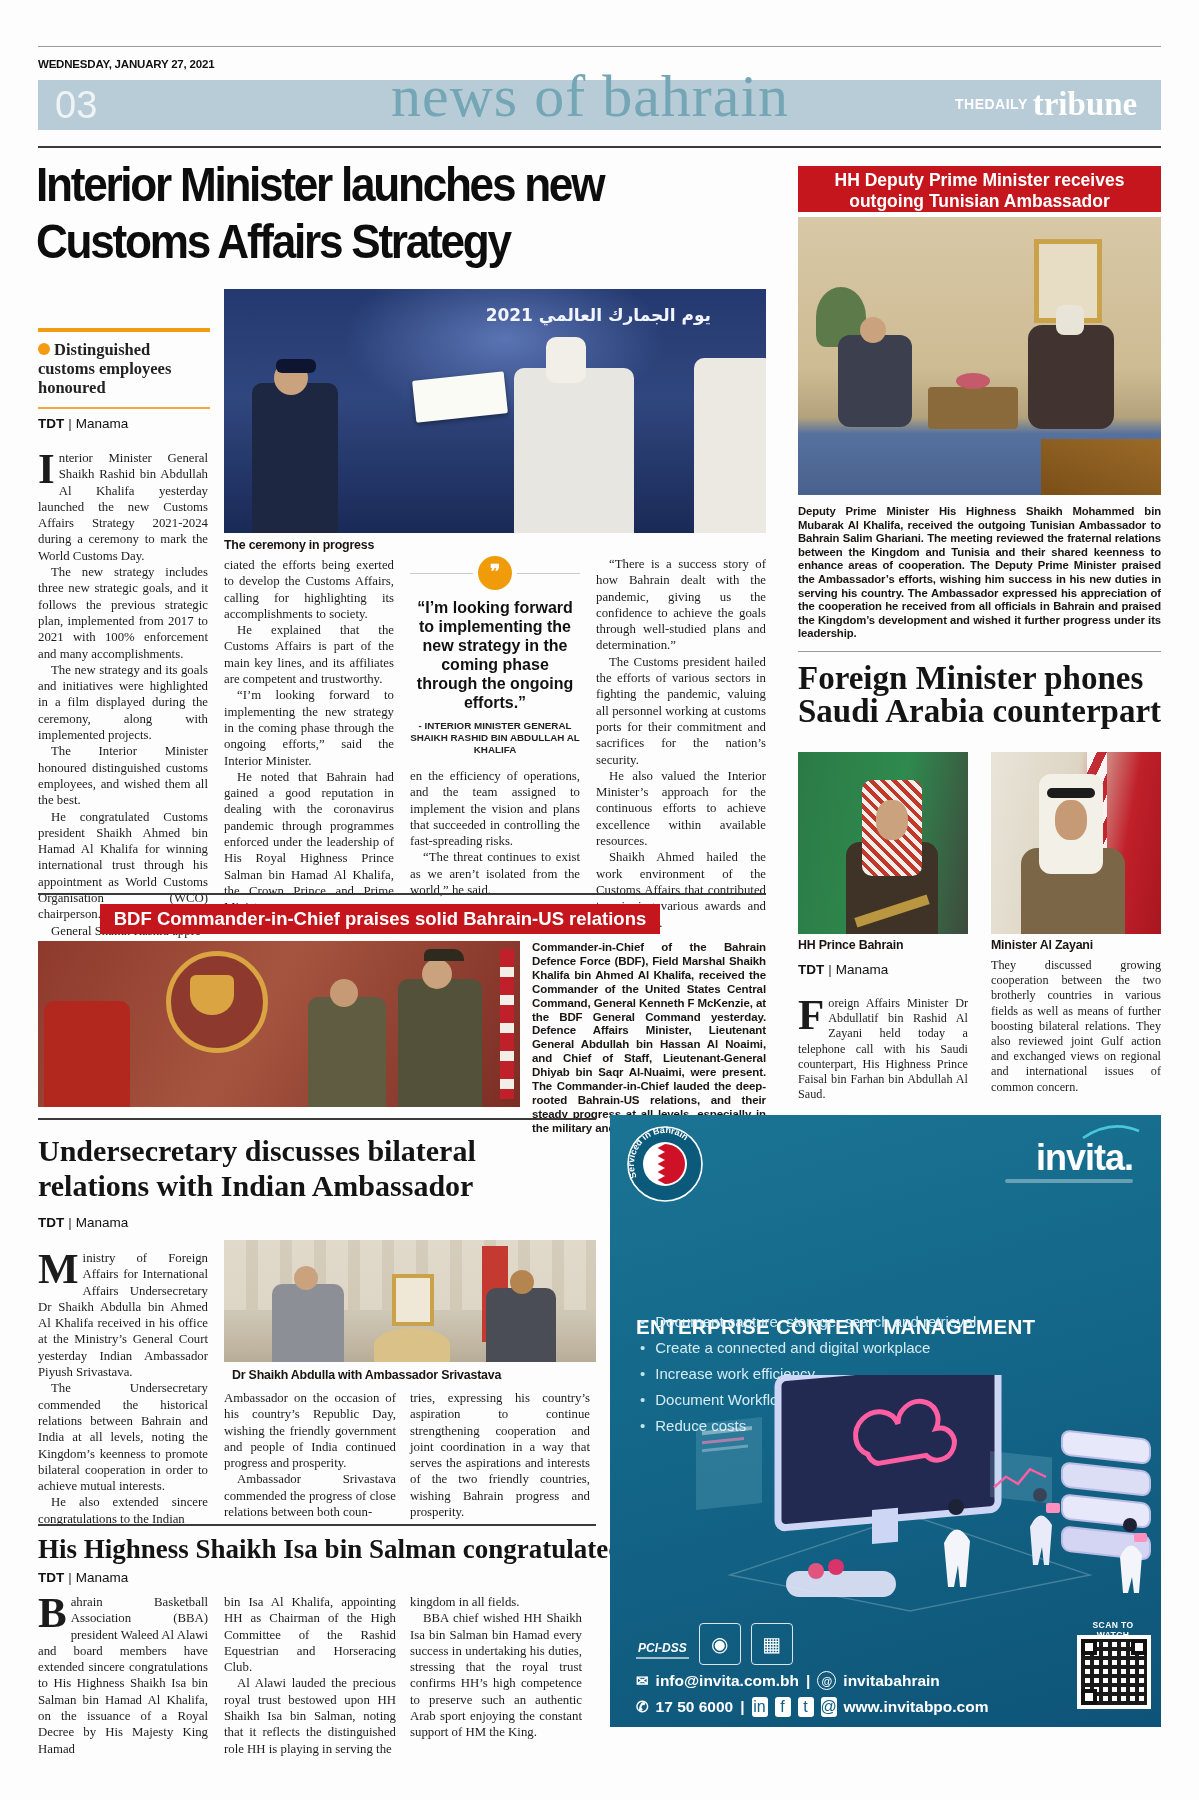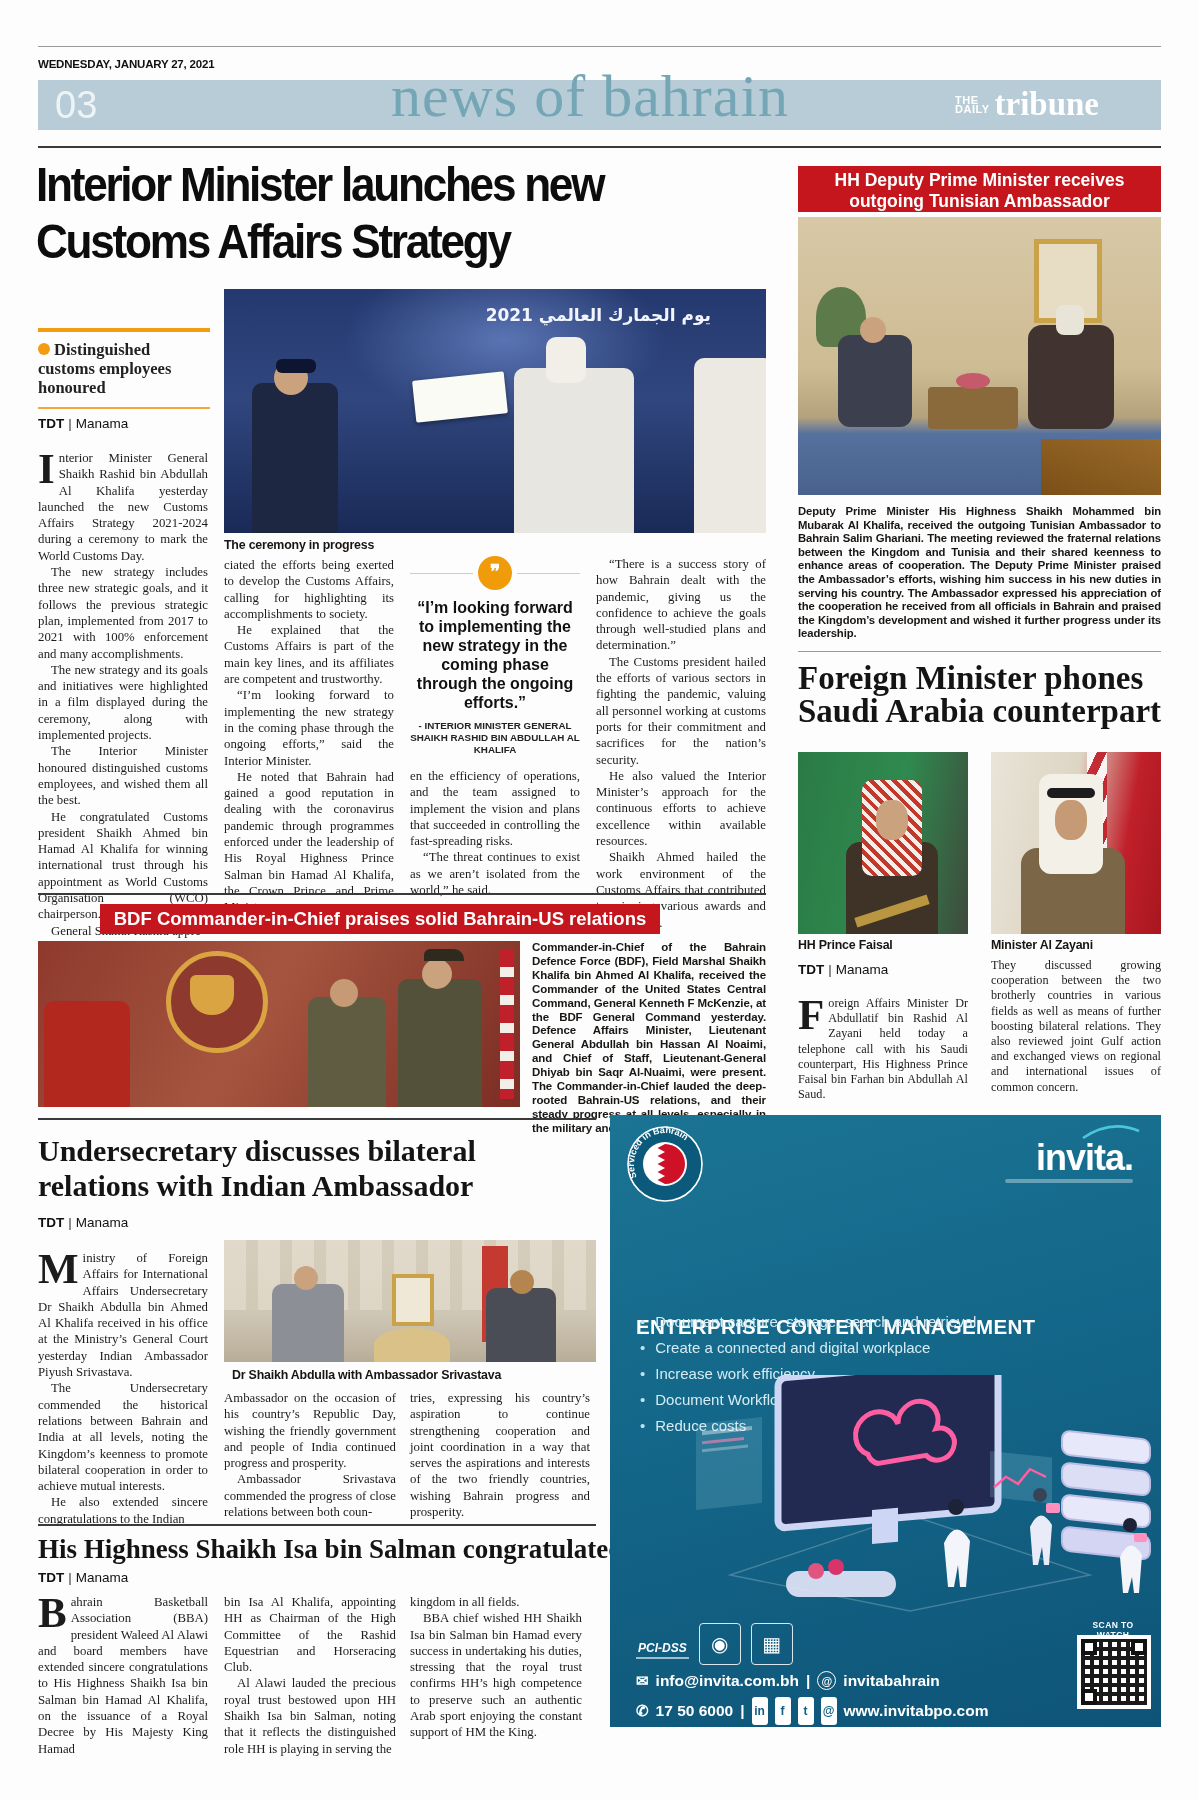--- a/index.html
+++ b/index.html
@@ -9,21 +9,21 @@
   .rule{position:absolute;background:#3a3a3a;height:2px;}
   .rule-thin{position:absolute;background:#9a9a9a;height:1px;}
 
   
   .date{position:absolute;left:38px;top:58px;font-size:11.5px;font-weight:bold;letter-spacing:-.2px;color:#111;}
   .hbar{position:absolute;left:38px;top:80px;width:1123px;height:50px;background:#b7ccd6;}
   .pagenum{position:absolute;left:55px;top:84px;font-size:38px;color:#eef4f6;font-family:"Liberation Sans",sans-serif;font-weight:400;}
   .sectitle{position:absolute;left:280px;top:62px;width:620px;text-align:center;
             font-family:"Liberation Serif",serif;font-size:60px;color:#74a6b5;letter-spacing:1px;}
   .masthead{position:absolute;left:955px;top:88px;display:flex;align-items:center;gap:5px;color:#fff;}
-  .mh-stack{display:flex;flex-direction:column;font-size:11px;font-weight:bold;line-height:9px;letter-spacing:.5px;}
+  .mh-stack{display:flex;flex-direction:row;font-size:14px;font-weight:bold;line-height:9px;letter-spacing:.5px;}
   .mh-name{font-family:"Liberation Serif",serif;font-weight:bold;font-size:33px;line-height:33px;}
 
   
   .main-head{position:absolute;left:36px;top:156px;width:840px;
              font-weight:800;font-size:49px;line-height:57px;letter-spacing:-2.5px;color:#0d0d0d;
              transform:scaleX(.9);transform-origin:left top;}
   .serif-head{position:absolute;font-family:"Liberation Serif",serif;font-weight:bold;color:#141414;}
   .kicker{position:absolute;left:38px;top:328px;width:172px;border-top:4px solid #f39c11;border-bottom:2px solid #f5a93c;
           padding:8px 0 10px 0;font-family:"Liberation Serif",serif;font-weight:bold;font-size:16.5px;line-height:19px;color:#222;}
   .kdot{display:inline-block;width:12px;height:12px;border-radius:50%;background:#f39c11;margin-right:4px;}
@@ -74,22 +74,22 @@
   .ad{position:absolute;left:610px;top:1115px;width:551px;height:612px;
       background:linear-gradient(165deg,#1b7494 0%,#14688a 40%,#0e5478 100%);color:#fff;}
   .ad-brand{position:absolute;right:28px;top:22px;font-weight:bold;font-size:36px;letter-spacing:-1px;color:#fff;}
   .ad-brand-tag{position:absolute;right:28px;top:64px;width:128px;height:4px;background:rgba(255,255,255,.35);border-radius:2px;}
   .ad-swoosh{position:absolute;right:20px;top:8px;}
   .ad-head{position:absolute;left:26px;top:160px;font-weight:bold;font-size:20.5px;letter-spacing:.3px;margin-top:40px;}
   .ad-bullets{position:absolute;left:30px;top:194px;font-size:15px;line-height:26px;color:#d5ecf5;}
   .ad-bullets div::before{content:"•";margin-right:10px;color:#bfe2ef;}
   .ad-contact{position:absolute;left:26px;font-weight:bold;font-size:15.5px;color:#fff;display:flex;align-items:center;gap:7px;}
   .ad-ic{font-size:15px;}
-  .soc{display:inline-flex;align-items:center;justify-content:center;width:16px;height:28px;border-radius:3px;
-       background:#fff;color:#106082;font-size:12px;font-weight:bold;}
+  .soc{display:inline-flex;align-items:center;justify-content:center;width:16px;height:20px;border-radius:3px;
+       background:#fff;color:#106082;font-size:16px;font-weight:normal;}
   .at-circ{display:inline-flex;align-items:center;justify-content:center;width:17px;height:17px;border-radius:50%;
            border:1.6px solid #fff;font-size:11px;font-weight:bold;}
   .badges{position:absolute;left:26px;top:508px;display:flex;align-items:center;gap:10px;}
   .badge-box{width:40px;height:40px;border:1.6px solid rgba(255,255,255,.85);border-radius:4px;
              display:flex;align-items:center;justify-content:center;font-size:20px;color:#fff;}
   .pci{font-style:italic;font-weight:bold;font-size:12px;border-bottom:2px solid rgba(255,255,255,.6);padding:12px 2px 2px 2px;}
   .scan{position:absolute;right:10px;top:505px;width:76px;text-align:center;font-size:8.5px;font-weight:bold;letter-spacing:.4px;}
   .qr{position:absolute;right:10px;top:520px;width:74px;height:74px;background:#fff;padding:4px;box-sizing:border-box;}
   .qr-inner{position:relative;width:100%;height:100%;
     background-image:
@@ -204,21 +204,21 @@
     <div class="head-c" style="left:78px;top:48px;width:32px;height:40px;background:#caa27e;border-radius:45%;"></div>
     <div class="abs" style="left:56px;bottom:18px;width:76px;height:10px;background:#b9963f;transform:rotate(-18deg);"></div>
   </div>
   <div class="photo ph-zayani">
     <div class="abs" style="left:96px;top:0;width:20px;height:182px;background:repeating-linear-gradient(115deg,#fff 0 9px,#c0202a 9px 18px);opacity:.9;"></div>
     <div class="fig" style="left:30px;bottom:0;width:104px;height:86px;background:#7b6648;border-radius:16px 16px 0 0;"></div>
     <div class="abs" style="left:48px;top:22px;width:64px;height:100px;border-radius:12px;background:#f3f0e8;"></div>
     <div class="abs" style="left:56px;top:36px;width:48px;height:10px;border-radius:6px;background:#1c1c1c;"></div>
     <div class="head-c" style="left:64px;top:48px;width:32px;height:40px;background:#c59a74;border-radius:45%;"></div>
   </div>
-  <div class="cap" style="left:798px;top:938px;">HH Prince Faisal</div>
+  <div class="cap" style="left:798px;top:938px;">HH Prince Bahrain</div>
   <div class="cap" style="left:991px;top:938px;">Minister Al Zayani</div>
   <div class="tdt" style="left:798px;top:962px;">
     <b>TDT</b><span class="sep">|</span><span>Manama</span>
   </div>
   <div class="bt bt-sm" style="left:798px;top:996px;height:110px;">
     <p class="dc">Foreign Affairs Minister Dr Abdullatif bin Rashid Al Zayani held today a telephone call with his Saudi counterpart, His Highness Prince Faisal bin Farhan bin Abdullah Al Saud.</p>
   </div>
   <div class="bt bt-sm" style="left:991px;top:958px;height:148px;">
     <p>They discussed growing cooperation between the two brotherly countries in various fields as well as means of further boosting bilateral relations. They also reviewed joint Gulf action and exchanged views on regional and international issues of common concern.</p>
   </div>

